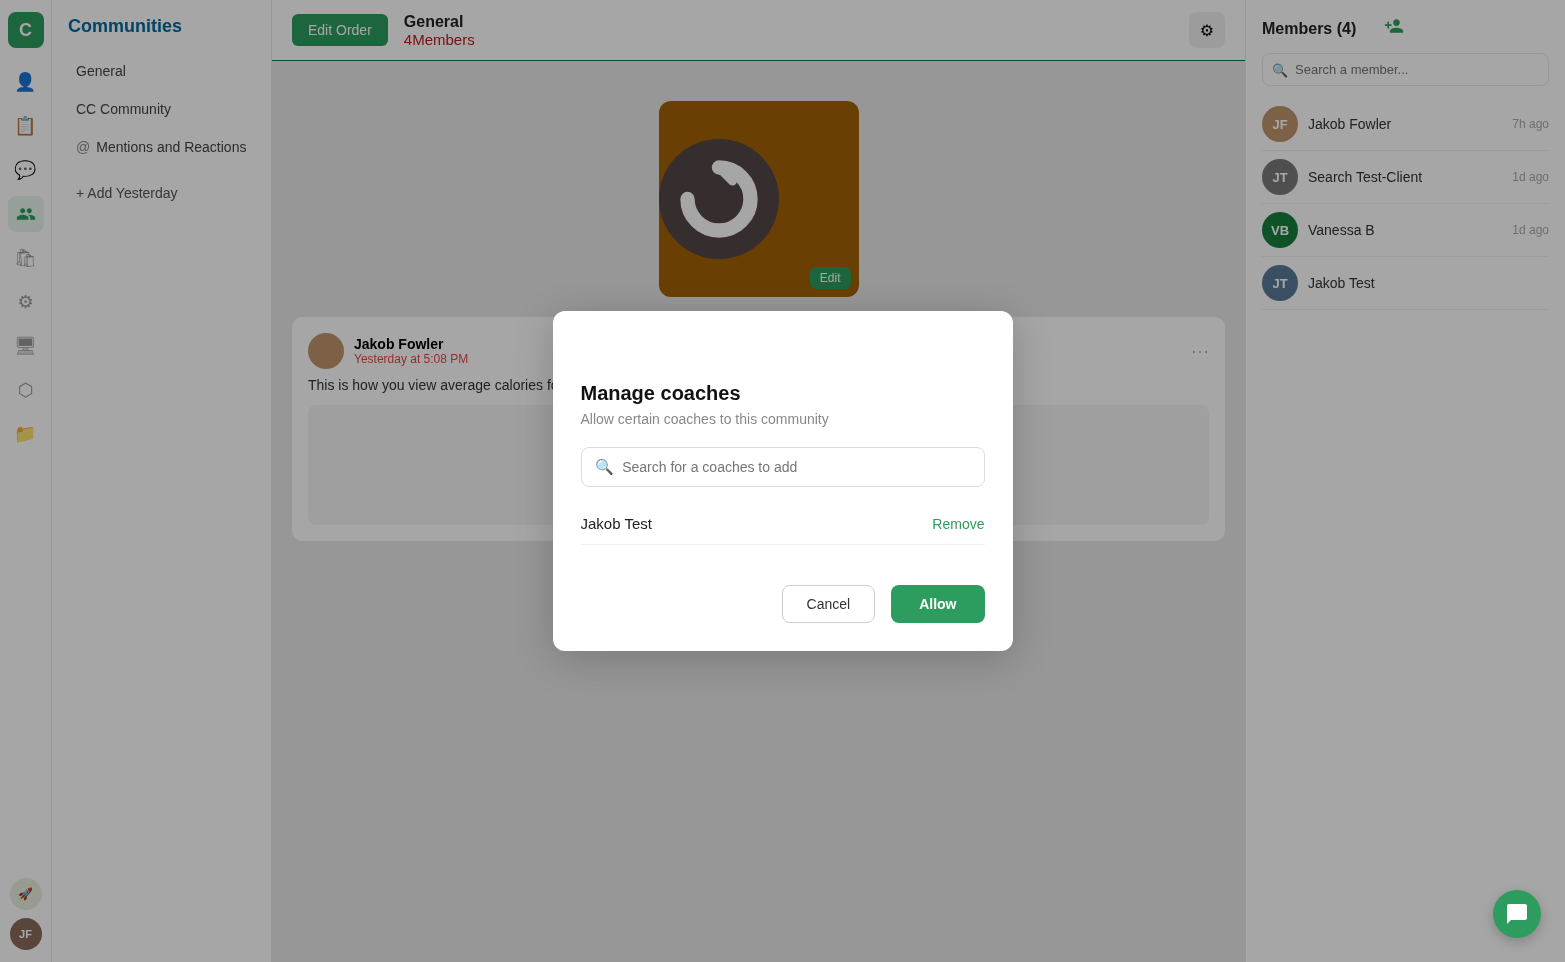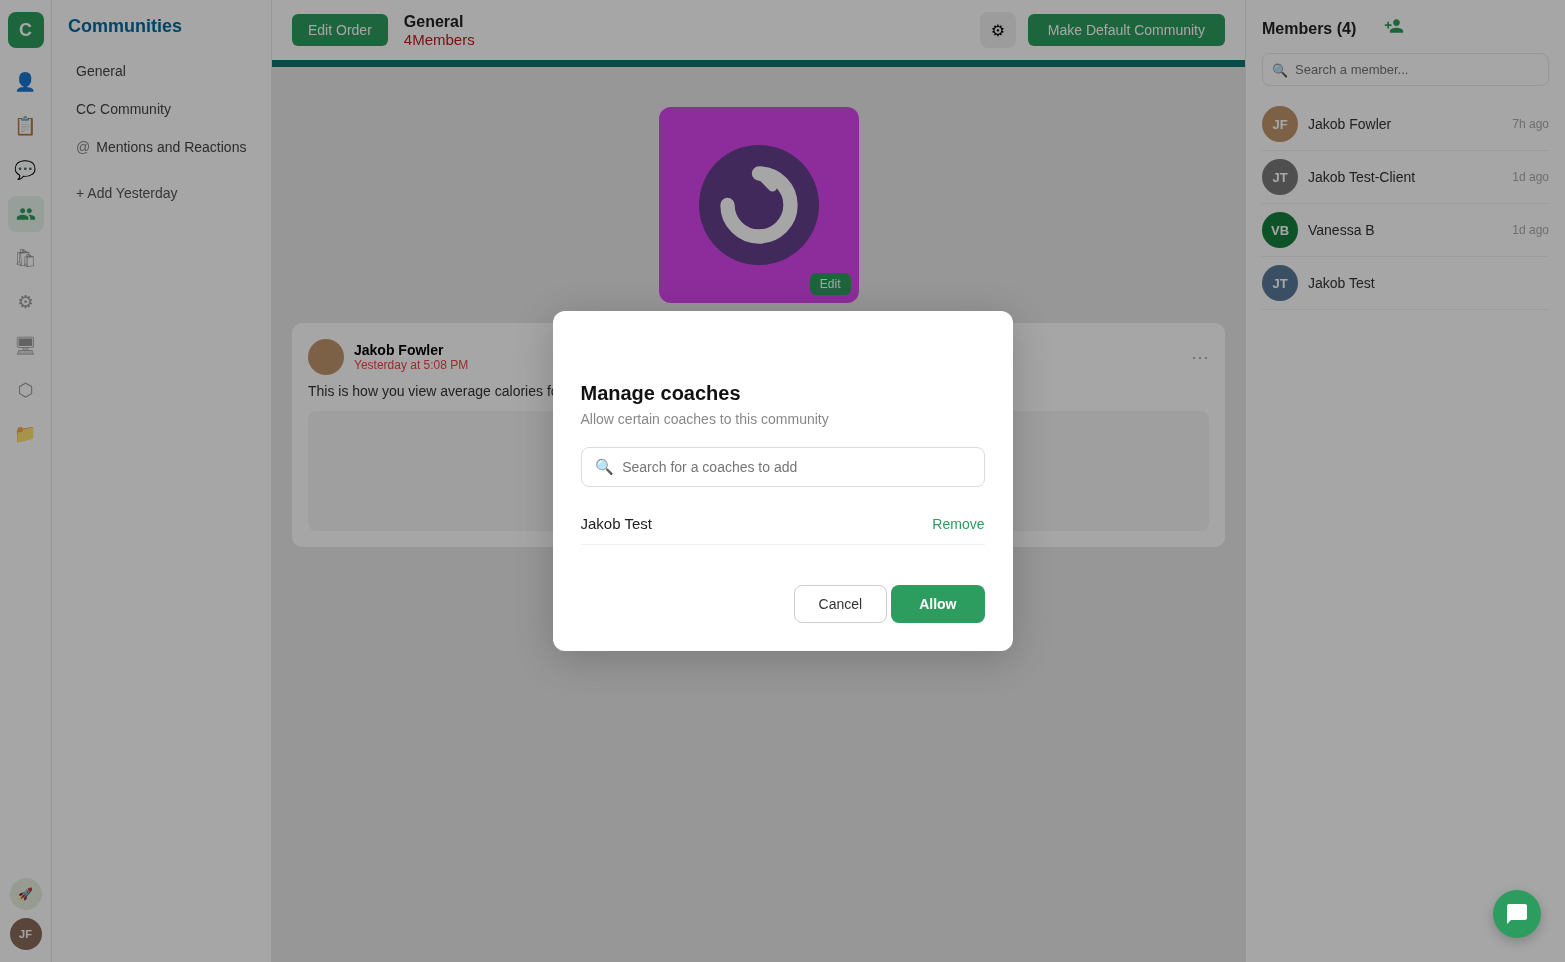--- a/index.html
+++ b/index.html
@@ -106,21 +106,21 @@
       overflow: hidden;
     }
 
     
     .center-topbar {
       background: #fff;
       padding: 12px 20px;
       display: flex;
       align-items: center;
       justify-content: space-between;
-      border-bottom: 7px solid #0f766e;
+      border-bottom: 1px solid #0f766e;
     }
     .community-name {
       font-size: 16px; font-weight: 600; color: #222;
     }
     .community-members {
       font-size: 15px; color: #b91c1c;
     }
     .center-topbar-right {
       display: flex; align-items: center; gap: 12px;
     }
@@ -149,26 +149,25 @@
       border: none;
       border-radius: 6px;
       font-size: 14px;
       cursor: pointer;
     }
 
     
     .community-banner {
       width: 200px;
       height: 196px;
-      background: #d946ef;
+      background: #a16207;
       margin: 20px auto;
       border-radius: 12px;
       display: flex;
       align-items: center;
-      justify-content: center;
       position: relative;
     }
     .community-banner-logo {
       width: 120px; height: 120px;
       background: rgba(50,60,100,0.7);
       border-radius: 50%;
       display: flex; align-items: center; justify-content: center;
       color: white; font-size: 72px; font-weight: 300;
     }
 
@@ -297,21 +296,21 @@
       background: none; border: none;
       color: #2d9c5f;
       font-size: 14px;
       cursor: pointer;
       font-weight: 500;
     }
 
     .modal-actions {
       display: flex;
       justify-content: flex-end;
-      gap: 4px;
+      gap: 16px;
       margin-top: 40px;
     }
     .cancel-btn {
       padding: 10px 24px;
       border: 1.5px solid #ccc;
       background: #fff;
       border-radius: 8px;
       font-size: 14px;
       cursor: pointer;
       color: #333;
@@ -387,21 +386,20 @@
   <div class="center-panel">
 
     <div class="center-topbar">
       <button class="edit-order-btn">Edit Order</button>
       <div style="display:flex; flex-direction:column; margin-right: auto; margin-left: 16px;">
         <span class="community-name">General</span>
         <span class="community-members">4Members</span>
       </div>
       <div class="center-topbar-right">
         <button class="gear-btn">⚙</button>
-        <button class="make-default-btn">Make Default Community</button>
       </div>
     </div>
 
     <div style="display:flex; justify-content:center; padding-top:20px;">
       <div class="community-banner">
         <div class="community-banner-logo">
           <svg width="90" height="90" viewBox="0 0 100 100" fill="none">
             <path d="M50 15 A35 35 0 1 1 15 50" stroke="white" stroke-width="16" fill="none" stroke-linecap="round"></path>
             <path d="M50 15 L65 30" stroke="white" stroke-width="10" fill="none" stroke-linecap="round"></path>
           </svg>
@@ -446,21 +444,21 @@
     </div>
 
     <div class="member-item">
       <div class="member-avatar" style="background:#c0956c;">JF</div>
       <span class="member-name">Jakob Fowler</span>
       <span class="member-time">7h ago</span>
     </div>
 
     <div class="member-item">
       <div class="member-avatar" style="background:#7a7a7a;">JT</div>
-      <span class="member-name">Jakob Test-Client</span>
+      <span class="member-name">Search Test-Client</span>
       <span class="member-time">1d ago</span>
     </div>
 
     <div class="member-item">
       <div class="member-avatar" style="background:#15803d;">VB</div>
       <span class="member-name">Vanessa B</span>
       <span class="member-time">1d ago</span>
     </div>
 
     <div class="member-item">

